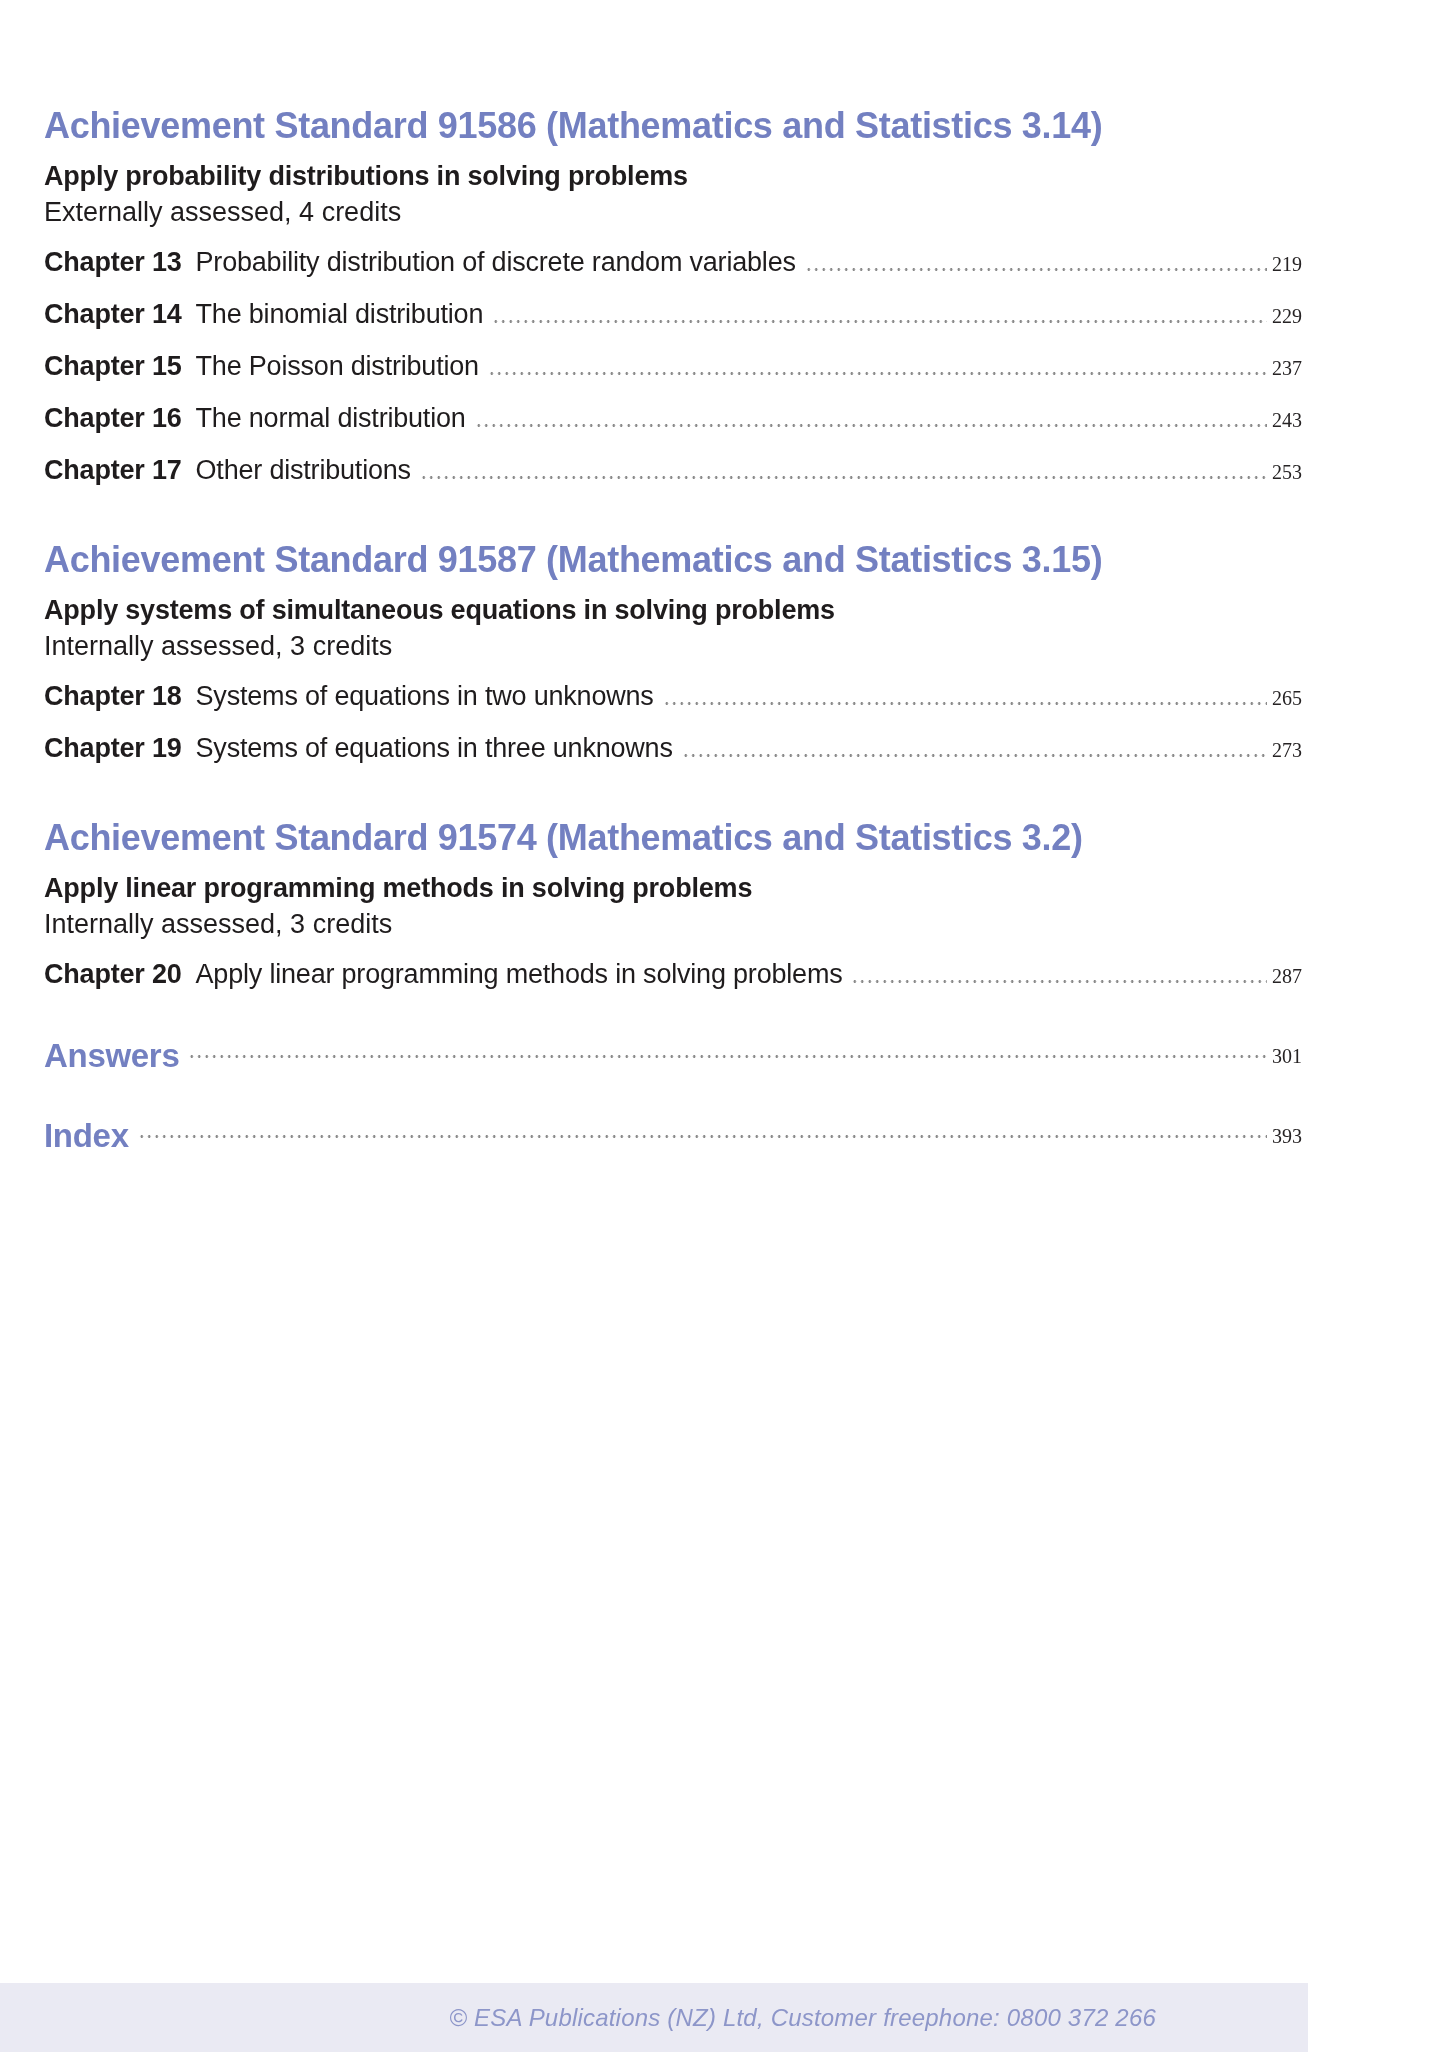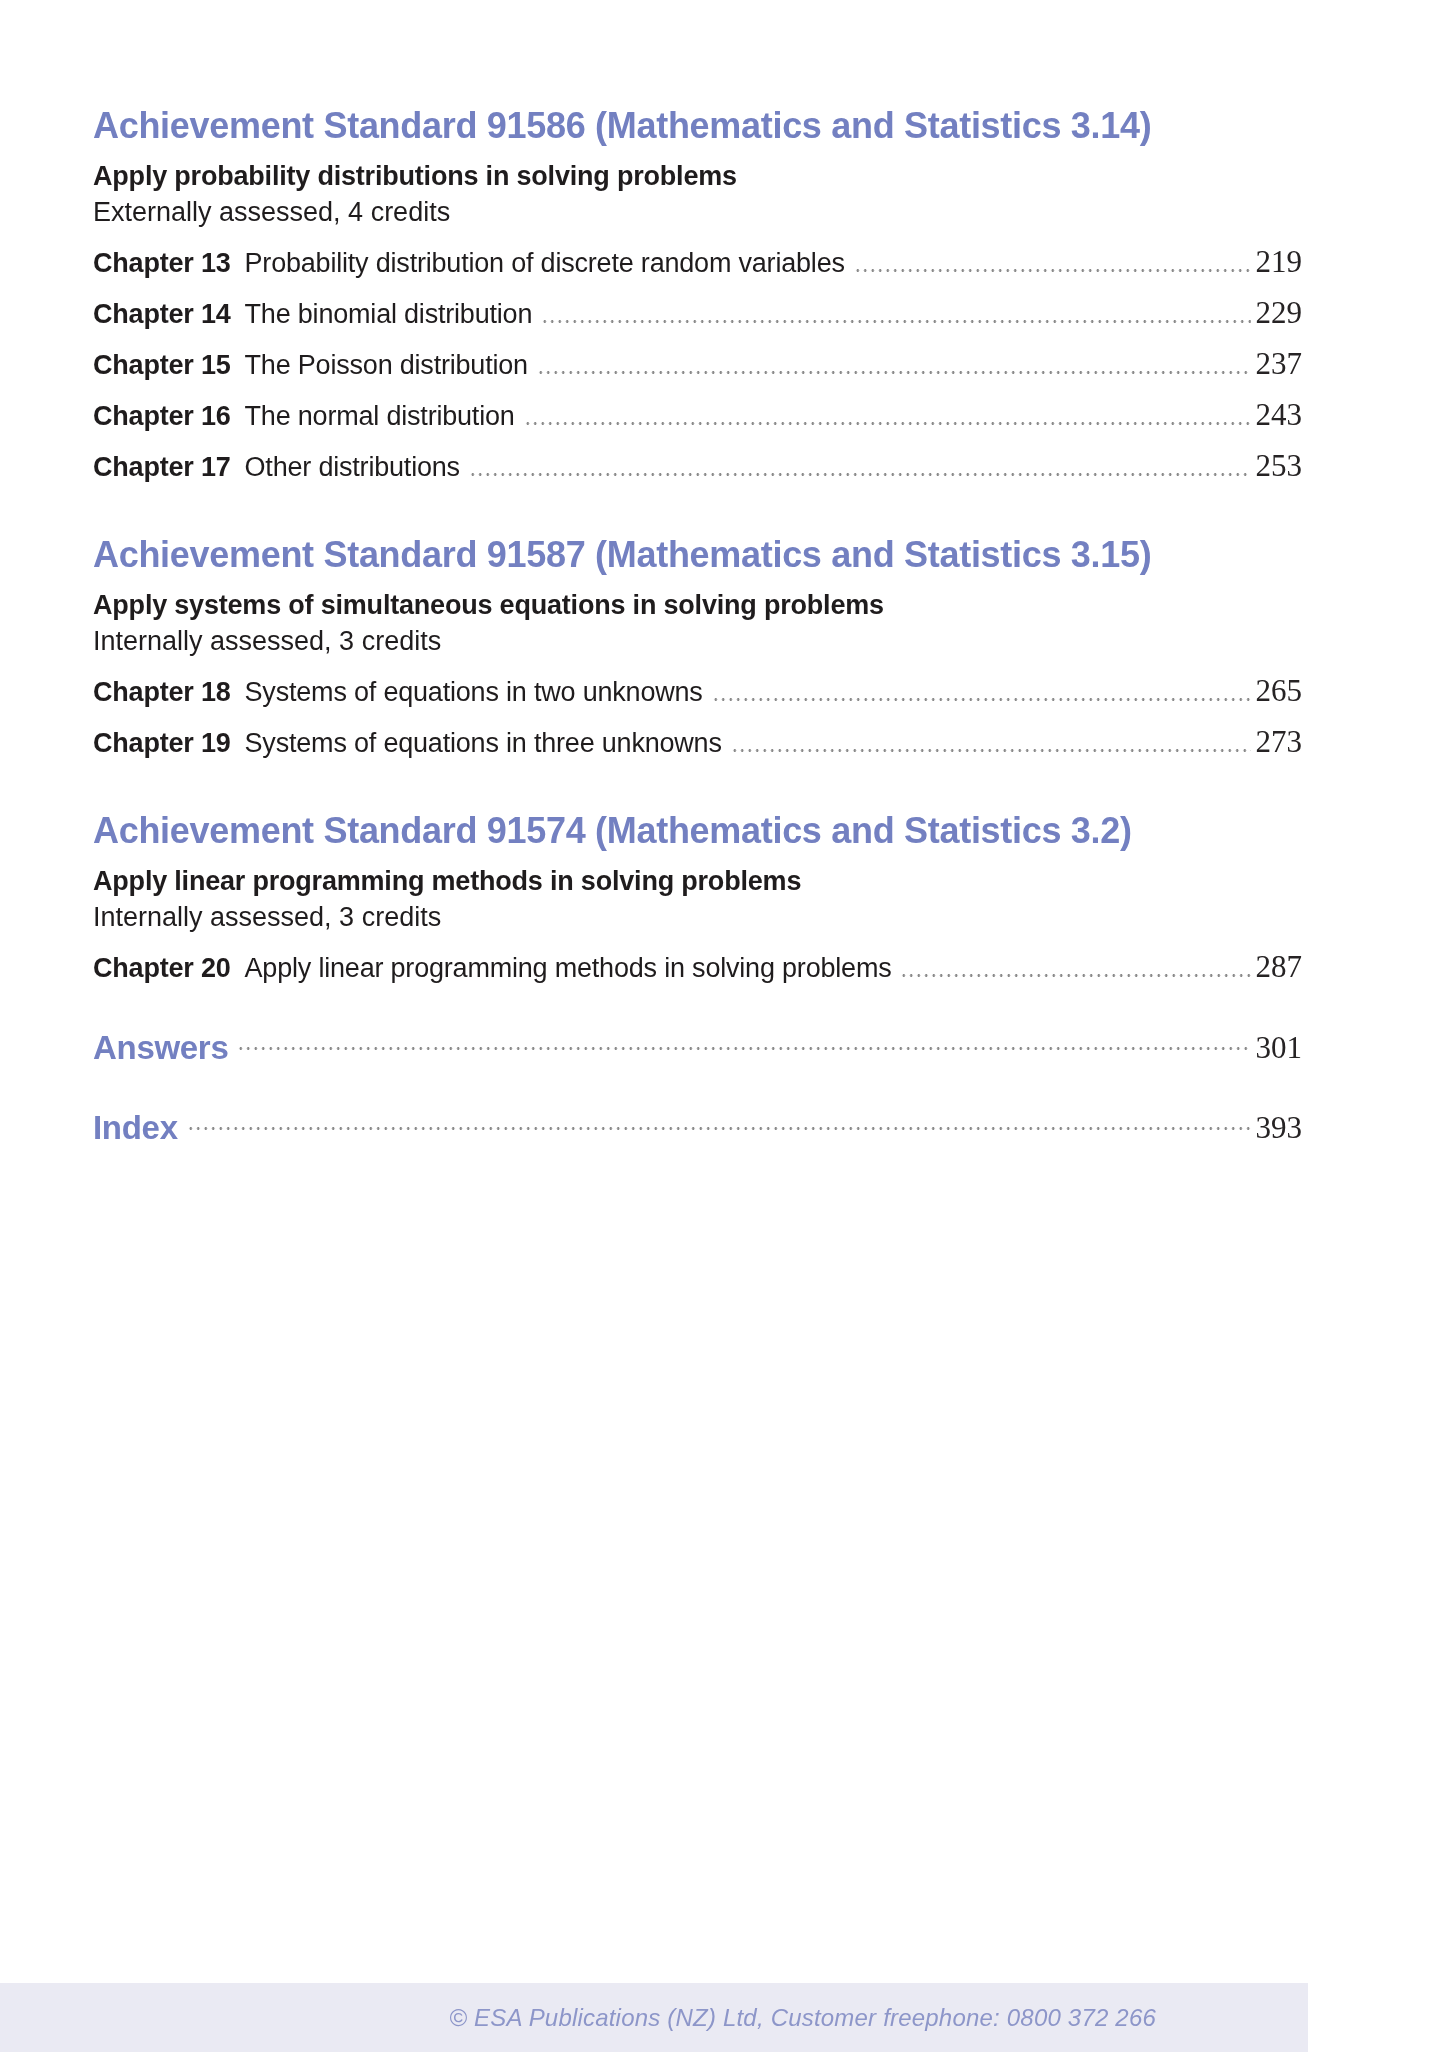--- a/index.html
+++ b/index.html
@@ -15,21 +15,21 @@
     background:#ffffff;
     font-family:"Liberation Sans", sans-serif;
     color:var(--text);
     position:relative;
     overflow:hidden;
   }
   .page{
     width:1445px;height:2052px;position:relative;background:#ffffff;
   }
   .content{
-    padding:104px 143px 0 93px; 
+    padding:104px 143px 0 44px; 
   }
   .sec{margin-top:0;}
   .sec + .sec{margin-top:50px;}
   .sec-heading{
     font-size:36px;
     line-height:44px;
     font-weight:bold;
     color:var(--accent);
     letter-spacing:-0.3px;
     white-space:nowrap;
@@ -73,21 +73,21 @@
     height:3px;
     margin:0 5px 0 9px;
     background-image:radial-gradient(circle, var(--dots) 1.25px, transparent 1.5px);
     background-size:7.5px 3px;
     background-repeat:repeat-x;
     background-position:left center;
     min-width:20px;
   }
   .page-num{
     font-family:"Liberation Serif", serif;
-    font-size:31px;
+    font-size:20px;
     white-space:nowrap;
     color:#262324;
   }
   .extras{margin-top:44px;}
   .extra-row{
     display:flex;
     align-items:center;
     margin-top:40px;
   }
   .extra-row:first-child{margin-top:0;}

